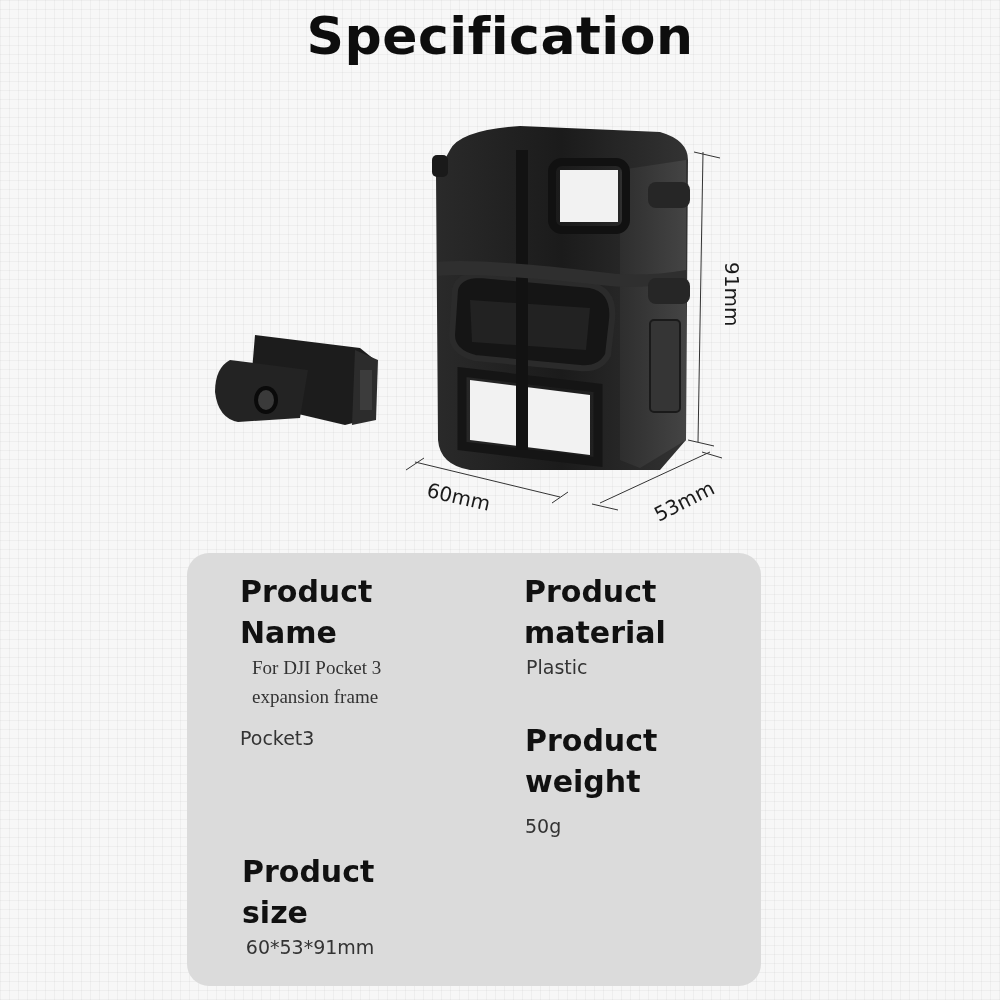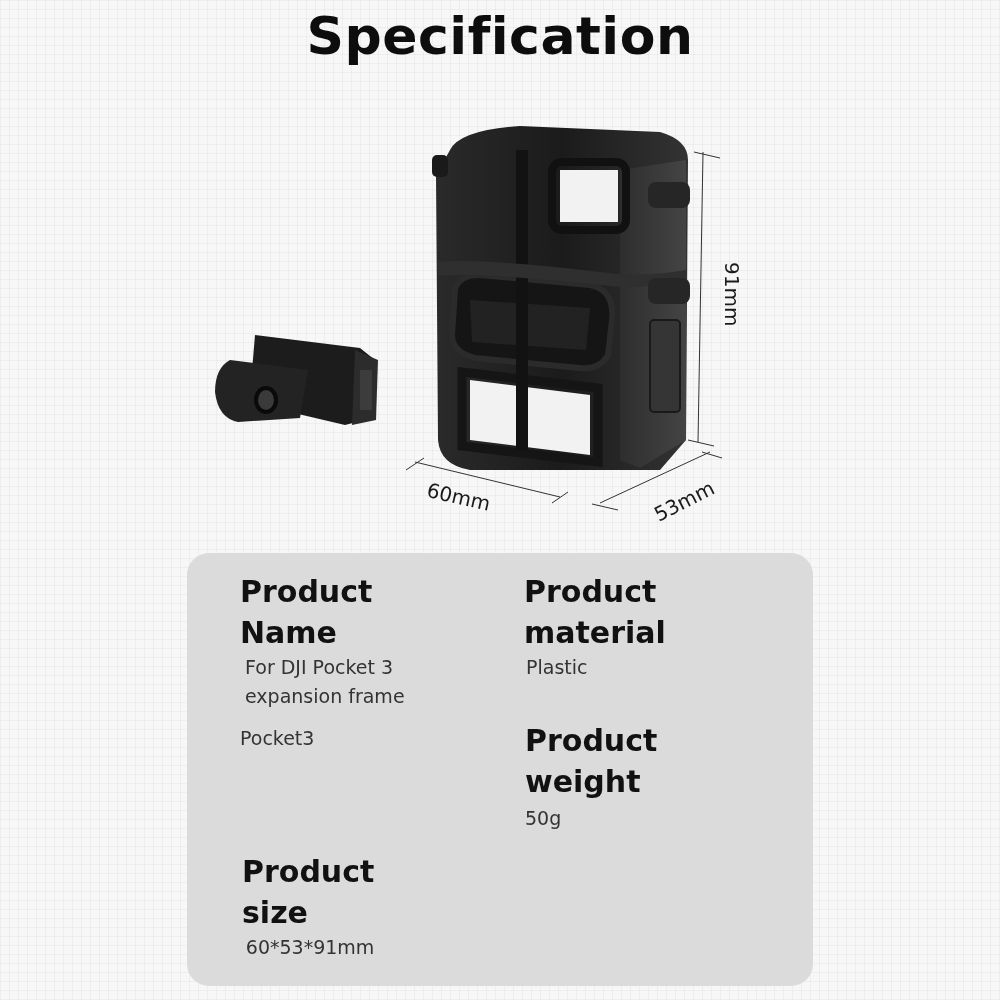--- a/index.html
+++ b/index.html
@@ -17,21 +17,21 @@
       position: absolute; left: 0; width: 1000px; top: 6px;
       text-align: center; font-size: 52px; font-weight: bold;
       letter-spacing: 0.5px; color: #0d0d0d;
     }
     .figure { position: absolute; left: 0; top: 0; width: 1000px; height: 540px; }
     .dim-label {
       position: absolute; font-size: 20px; color: #1a1a1a;
       font-family: "DejaVu Sans", sans-serif;
     }
     .card {
-      position: absolute; left: 187px; top: 553px; width: 626px; height: 433px;
+      position: absolute; left: 187px; top: 553px; width: 574px; height: 433px;
       background: #dbdbdb; border-radius: 22px;
     }
     .spec { position: absolute; }
     .spec .label {
       font-weight: bold; font-size: 30px; line-height: 41px; color: #111;
       white-space: pre-line;
     }
     .spec .value {
       font-size: 19px; line-height: 29px; color: #333; white-space: pre-line;
     }
@@ -106,34 +106,34 @@
 </svg>
 
 <div class="dim-label" style="left:430px; top:478px; transform: rotate(13deg); transform-origin: left top;">60mm</div>
 <div class="dim-label" style="left:650px; top:505px; transform: rotate(-27deg); transform-origin: left top;">53mm</div>
 <div class="dim-label" style="left:712px; top:262px; transform: rotate(90deg); transform-origin: left top; left:744px;">91mm</div>
 
 <div class="card">
   <div class="spec" style="left:53px; top:18px;">
     <div class="label">Product
 Name</div>
-    <div class="value" style="margin-left:5px;">For DJI Pocket 3
+    <div class="value" style="margin-left:12px;font-family:Liberation Serif, serif;">For DJI Pocket 3
 expansion frame</div>
   </div>
   <div class="spec" style="left:337px; top:18px;">
     <div class="label">Product
 material</div>
     <div class="value" style="margin-left:2px;">Plastic</div>
   </div>
   <div class="spec" style="left:55px; top:167px;">
     <div class="value" style="margin-top:4px; margin-left:-2px;text-align:right;">Pocket3</div>
   </div>
   <div class="spec" style="left:338px; top:167px;">
     <div class="label">Product
 weight</div>
-    <div class="value" style="margin-top:2px; margin-left:0px;">50g</div>
+    <div class="value" style="margin-top:10px; margin-left:0px;">50g</div>
   </div>
   <div class="spec" style="left:55px; top:298px;">
     <div class="label">Product
 size</div>
     <div class="value" style="margin-left:-2px;text-align:right;">60*53*91mm</div>
   </div>
 </div>
 
 </body></html>

